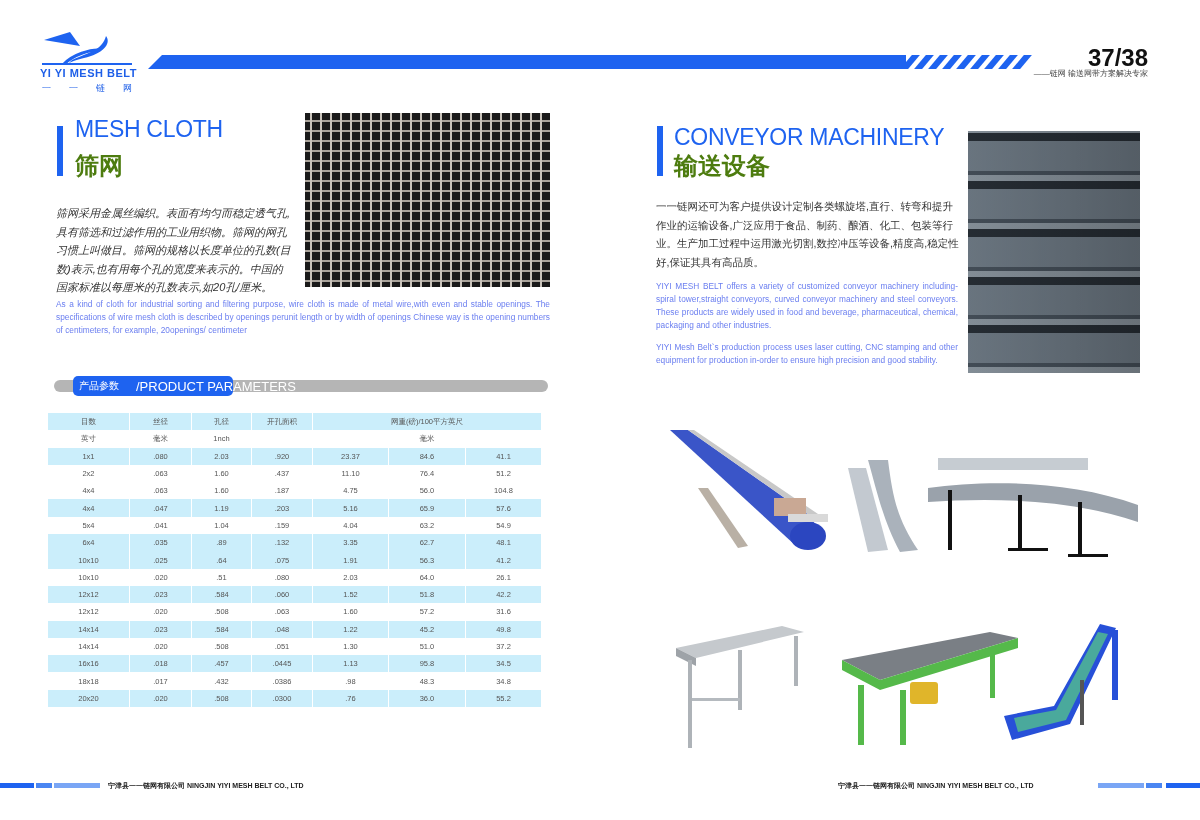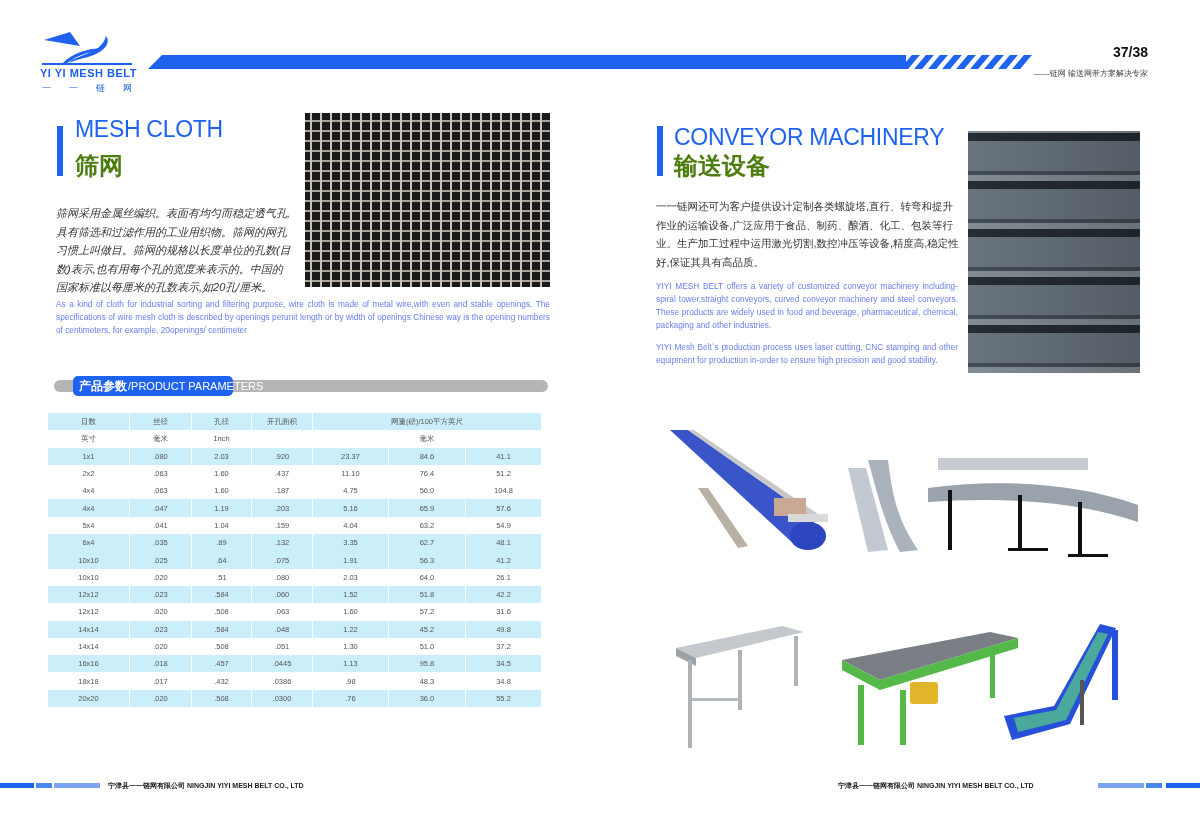--- a/index.html
+++ b/index.html
@@ -7,21 +7,21 @@
   body { position:relative; font-family:"Liberation Sans", "DejaVu Sans", sans-serif; color:#333; }
 
   
   .logo { position:absolute; left:40px; top:30px; width:100px; height:62px; }
   .logo-text { position:absolute; left:40px; top:67px; font-size:11px; font-weight:bold; color:#1e5fe8; letter-spacing:0.5px; white-space:nowrap; }
   .logo-cn { position:absolute; left:42px; top:82px; font-size:9px; color:#1e5fe8; letter-spacing:18px; white-space:nowrap; }
   .top-band { position:absolute; top:55px; left:148px; width:758px; height:14px; background:#1e63f0;
               clip-path: polygon(14px 0, 100% 0, 100% 100%, 0 100%); }
   .stripes { position:absolute; top:55px; left:900px; width:138px; height:14px; }
   .stripes span { position:absolute; top:0; width:8px; height:14px; background:#1e63f0; transform:skewX(-40deg); }
-  .page-num { position:absolute; right:52px; top:44px; font-size:14px; font-weight:bold; color:#111; font-family:"Liberation Sans", sans-serif; }
+  .page-num { position:absolute; right:52px; top:44px; font-size:24px; font-weight:bold; color:#111; font-family:"Liberation Sans", sans-serif; }
   .tagline { position:absolute; right:52px; top:68px; font-size:8px; color:#444; white-space:nowrap; }
 
   
   .sec-bar { position:absolute; width:6px; height:50px; background:#1e63f0; }
   .sec-en { position:absolute; font-size:23px; color:#1e63f0; font-weight:normal; white-space:nowrap; letter-spacing:-0.3px; }
   .sec-cn { position:absolute; font-size:24px; color:#4d7c0f; font-weight:bold; white-space:nowrap; }
 
   .cn-body { position:absolute; font-size:11px; line-height:18.5px; color:#333; }
   .en-body { position:absolute; font-size:8.3px; line-height:13px; color:#6a7ef0; text-align:justify; }
 
@@ -35,22 +35,22 @@
     background-image:
       repeating-linear-gradient(0deg, #d9dde0 0 6px, #6e7780 6px 10px, #aeb6bd 10px 40px, #3e454c 40px 48px),
       linear-gradient(90deg, rgba(255,255,255,0.2), rgba(0,0,0,0.2));
     background-blend-mode: multiply;
   }
 
   
   .param-track { position:absolute; left:54px; top:380px; width:494px; height:12px; background:#b5b5b5; border-radius:6px; }
   .param-tab { position:absolute; left:73px; top:376px; width:160px; height:20px; background:#1e63f0; border-radius:5px;
                color:#fff; display:flex; align-items:center; padding-left:6px; white-space:nowrap; }
-  .param-tab .cn { font-size:12px; font-weight:bold; }
-  .param-tab .en { font-size:11px; margin-left:1px; }
+  .param-tab .cn { font-size:10px; font-weight:normal; }
+  .param-tab .en { font-size:13px; margin-left:17px; }
 
   
   .ptable { position:absolute; left:48px; top:413px; width:494px; border-collapse:separate; border-spacing:0; table-layout:fixed; }
   .ptable td { height:17.3px; font-size:7.5px; color:#555; text-align:center; border-right:1px solid #fff; }
   .ptable tr.alt td { background:#cbeefb; }
   .ptable tr.hdr td { background:#cbeefb; }
 
   
   .conv { position:absolute; }
   .conv1 { left:668px; top:428px; width:170px; height:125px; }

